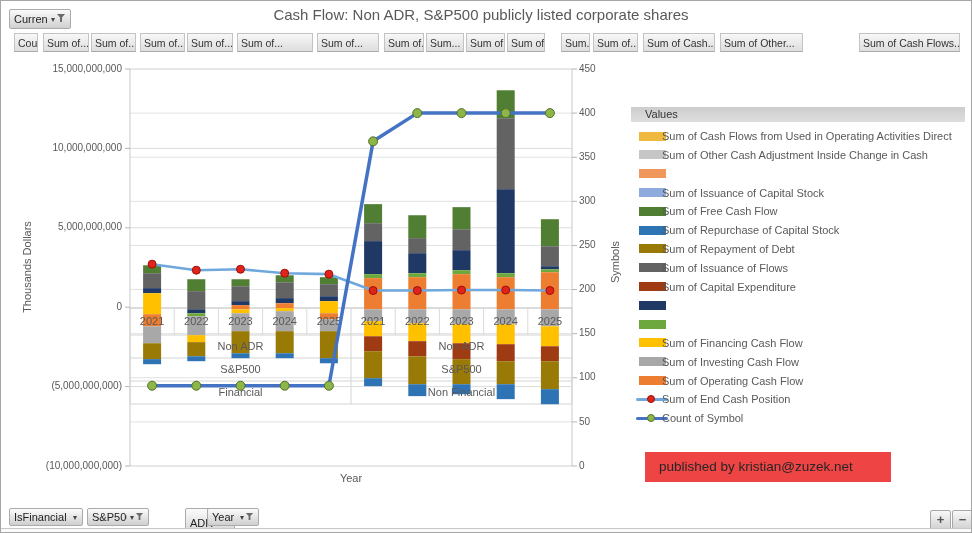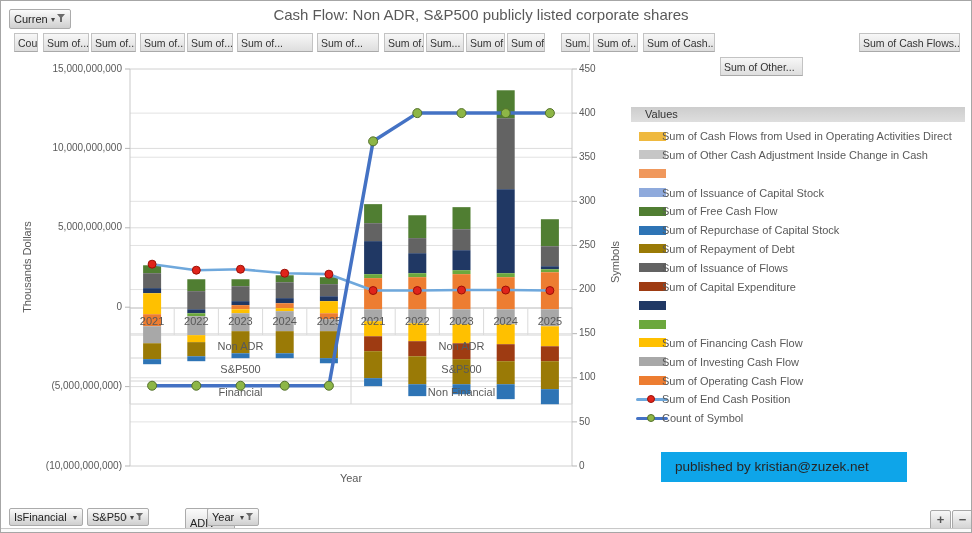--- a/index.html
+++ b/index.html
@@ -9,21 +9,21 @@
   .caret{font-size:8px;color:#444;margin:0 1px 0 3px;}
   .hdrcell{position:absolute;top:32px;height:19px;background:linear-gradient(#f7f7f7,#dedede);border:1px solid #c3c3c3;border-bottom-color:#a9a9a9;font-size:10.5px;color:#333;line-height:18px;padding-left:3px;box-sizing:border-box;white-space:nowrap;overflow:hidden;}
   #chart-title{position:absolute;left:130px;top:5px;width:700px;text-align:center;font-size:15px;color:#595959;}
   #legend{position:absolute;left:630px;top:106px;width:334px;}
   #legend-header{height:15px;background:linear-gradient(#cdcdcd,#dedede);font-size:11px;color:#333;line-height:15px;padding-left:14px;}
   .lgitem{position:absolute;height:19px;display:flex;align-items:center;}
   .lgswatch{position:absolute;left:8px;width:27px;height:9px;}
   .lgline{position:absolute;left:5px;width:32px;height:3px;border-radius:2px;}
   .lgdot{position:absolute;left:16px;width:8px;height:8px;border-radius:50%;box-sizing:border-box;}
   .lgtext{position:absolute;left:31px;font-size:11px;color:#595959;white-space:nowrap;}
-  #published{position:absolute;left:660px;top:451px;width:246px;height:30px;background:#0ea5e9;font-size:13.5px;color:#262626;line-height:30px;padding-left:14px;box-sizing:border-box;}
+  #published{position:absolute;left:644px;top:451px;width:246px;height:30px;background:#ef4444;font-size:13.5px;color:#262626;line-height:30px;padding-left:14px;box-sizing:border-box;}
   #bottombar{position:absolute;left:0;top:527px;width:970px;height:4px;background:#fafafa;border-top:1px solid #c8c8c8;}
   .zoombtn{position:absolute;top:509px;width:21px;height:20px;background:linear-gradient(#f8f8f8,#d2d2d2);border:1px solid #a8a8a8;border-radius:2px;font-size:13px;font-weight:bold;color:#555;text-align:center;line-height:18px;box-sizing:border-box;}
   svg text{font-family:"Liberation Sans",sans-serif;}
 </style>
 </head>
 <body>
 
 <div id="app">
 
   <div class="btn" id="currency-btn" style="left:8px;top:8px;width:62px;height:20px;">
@@ -44,21 +44,21 @@
       <div class="hdrcell" style="left: 186px; width: 46px;">Sum of...</div>
       <div class="hdrcell" style="left: 236px; width: 76px;">Sum of...</div>
       <div class="hdrcell" style="left: 316px; width: 62px;">Sum of...</div>
       <div class="hdrcell" style="left: 383px; width: 40px;">Sum of...</div>
       <div class="hdrcell" style="left: 425px; width: 38px;">Sum...</div>
       <div class="hdrcell" style="left: 465px; width: 39px;">Sum of...</div>
       <div class="hdrcell" style="left: 506px; width: 38px;">Sum of...</div>
       <div class="hdrcell" style="left: 560px; width: 29px;">Sum...</div>
       <div class="hdrcell" style="left: 592px; width: 45px;">Sum of...</div>
       <div class="hdrcell" style="left: 642px; width: 72px;">Sum of Cash...</div>
-      <div class="hdrcell" style="left: 719px; width: 83px; margin-top: 24px;">Sum of Other...</div>
+      <div class="hdrcell" style="left: 719px; width: 83px;">Sum of Other...</div>
       <div class="hdrcell" style="left: 858px; width: 101px;">Sum of Cash Flows...</div>
     </div>
 
   <div id="chart-title">Cash Flow: Non ADR, S&amp;P500 publicly listed corporate shares</div>
 
   <svg id="chart-svg" width="970" height="531" style="position:absolute;left:0;top:0;">
       <line x1="129" y1="68" x2="571" y2="68" stroke="#dcdcdc" stroke-width="1"></line>
       <line x1="129" y1="147.4" x2="571" y2="147.4" stroke="#dcdcdc" stroke-width="1"></line>
       <line x1="129" y1="226.8" x2="571" y2="226.8" stroke="#dcdcdc" stroke-width="1"></line>
       <line x1="129" y1="385.59999999999997" x2="571" y2="385.59999999999997" stroke="#dcdcdc" stroke-width="1"></line>

